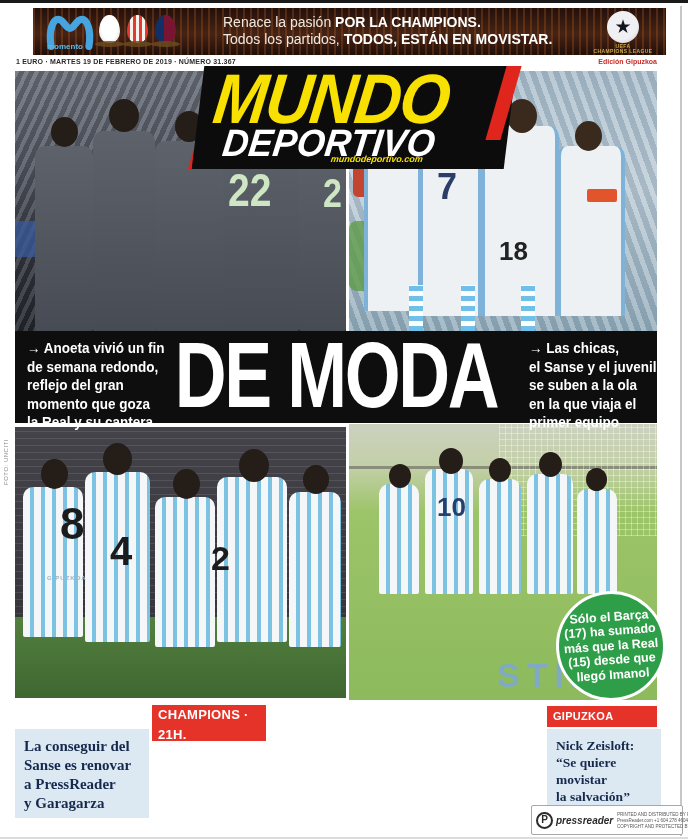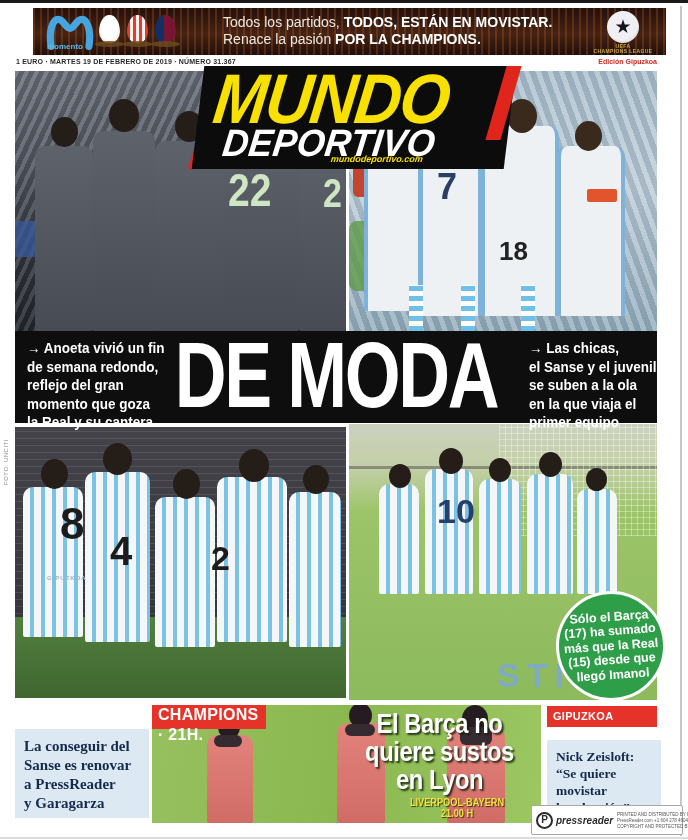--- a/index.html
+++ b/index.html
@@ -106,24 +106,24 @@
     text-align:center;color:#fff;font-weight:bold;font-size:12.5px;line-height:14.5px;
     transform:rotate(-4deg);}
   
   .tab{position:absolute;background:#e63329;color:#fff;font-weight:bold;font-size:12px;
     line-height:21px;padding-left:6px;letter-spacing:.3px;z-index:3;}
   .bluebox{position:absolute;background:#dce9f3;color:#16294d;font-family:"Liberation Serif",serif;
     font-weight:bold;padding:8px 4px 0 9px;z-index:3;}
   #futbol-tab{left:15px;top:706px;width:124px;height:21px;}
   #futbol-box{left:15px;top:729px;width:121px;height:81px;font-size:15px;line-height:19px;}
   #basket-tab{left:547px;top:706px;width:104px;height:21px;font-size:11px;}
-  #basket-box{left:547px;top:729px;width:101px;height:81px;font-size:13.5px;line-height:17px;margin-top:11px;}
+  #basket-box{left:547px;top:729px;width:101px;height:81px;font-size:13.5px;line-height:17px;}
   #champ-photo{left:152px;top:705px;width:389px;height:118px;overflow:hidden;z-index:2;
     background:linear-gradient(100deg,#97c05f 0%,#8ab84f 50%,#9cc763 100%);}
-  #champ-tab{left:152px;top:705px;width:108px;height:24px;line-height:20px;font-size:16px;z-index:4;}
+  #champ-tab{left:152px;top:705px;width:108px;height:36px;line-height:20px;font-size:13px;z-index:4;}
   .cp-torso{background:linear-gradient(180deg,#e2837b,#d06c66);}
   .cp-head{background:#241c20;}
   .cp-snood{position:absolute;background:#352b30;border-radius:6px;}
   #champ-headline{left:200px;top:5px;width:175px;text-align:center;color:#fff;font-weight:bold;
     font-size:27px;line-height:28px;letter-spacing:-.5px;transform:scaleX(.88);transform-origin:center top;
     text-shadow:2px 2px 2px rgba(20,30,10,.85);}
   #champ-subline{left:240px;top:92px;width:130px;text-align:center;color:#f5e33a;font-weight:bold;
     font-size:10px;transform:scaleX(.92);transform-origin:center top;text-shadow:1px 1px 1px rgba(20,30,10,.8);}
   
   #credit{left:3px;top:415px;width:10px;height:70px;writing-mode:vertical-rl;transform:rotate(180deg);
@@ -151,22 +151,22 @@
       <path d="M9 38 C6 20 11 8 17 8 C23 8 25 18 30 18 C35 18 37 8 43 8 C49 8 54 20 51 38" fill="none" stroke="#46a5de" stroke-width="8" stroke-linecap="round"></path>
     </svg>
     <div class="abs mv-word">momento</div>
     <div class="abs egg egg-rm"></div>
     <div class="abs egg egg-atm"></div>
     <div class="abs egg egg-fcb"></div>
     <div class="abs nest n1"></div>
     <div class="abs nest n2"></div>
     <div class="abs nest n3"></div>
     <div class="abs" id="ad-text">
+      <div><span>Renace la pasión </span><b>POR LA CHAMPIONS.</b></div>
       <div><span>Todos los partidos, </span><b>TODOS, ESTÁN EN MOVISTAR.</b></div>
-      <div><span>Renace la pasión </span><b>POR LA CHAMPIONS.</b></div>
     </div>
     <div class="abs ucl-ball">★</div>
     <div class="abs ucl-text">
       <div>UEFA</div>
       <div>CHAMPIONS LEAGUE</div>
     </div>
   </div>
 
   <div class="abs" id="dateline-left">1 EURO · MARTES 19 DE FEBRERO DE 2019 · NÚMERO 31.367</div>
   <div class="abs" id="dateline-right">Edición Gipuzkoa</div>
@@ -257,56 +257,39 @@
     <div class="torso stripe-torso" style="left:30px;top:60px;width:40px;height:110px;"></div>
     <div class="torso stripe-torso" style="left:76px;top:45px;width:48px;height:125px;"></div>
     <div class="torso stripe-torso" style="left:130px;top:55px;width:42px;height:115px;"></div>
     <div class="torso stripe-torso" style="left:178px;top:50px;width:46px;height:120px;"></div>
     <div class="torso stripe-torso" style="left:228px;top:65px;width:40px;height:105px;"></div>
     <div class="head br-head" style="left:40px;top:40px;width:22px;height:24px;"></div>
     <div class="head br-head" style="left:90px;top:24px;width:24px;height:26px;"></div>
     <div class="head br-head" style="left:140px;top:34px;width:22px;height:24px;"></div>
     <div class="head br-head" style="left:190px;top:28px;width:23px;height:25px;"></div>
     <div class="head br-head" style="left:237px;top:44px;width:21px;height:23px;"></div>
-    <div class="num" id="br-num" style="left:88px;top:68px;font-size:34px;">10</div>
+    <div class="num" id="br-num" style="left:88px;top:68px;font-size:26px;">10</div>
     <div class="abs" id="br-stadium">STIA</div>
   </div>
 
   <div class="abs" id="sticker">
     <div>Sólo el Barça</div>
     <div>(17) ha sumado</div>
     <div>más que la Real</div>
     <div>(15) desde que</div>
     <div>llegó Imanol</div>
   </div>
 
   <div class="bluebox" id="futbol-box">
     <div>La conseguir del</div>
     <div>Sanse es renovar</div>
     <div>a PressReader</div>
     <div>y Garagarza</div>
   </div>
 
-  <div class="photo" id="champ-photo">
-    <div class="torso cp-torso" style="left:55px;top:30px;width:46px;height:88px;"></div>
-    <div class="head cp-head" style="left:66px;top:10px;width:22px;height:24px;"></div>
-    <div class="cp-snood" style="left:62px;top:30px;width:28px;height:12px;"></div>
-    <div class="torso cp-torso" style="left:185px;top:18px;width:48px;height:100px;"></div>
-    <div class="head cp-head" style="left:197px;top:-2px;width:23px;height:25px;"></div>
-    <div class="cp-snood" style="left:193px;top:19px;width:30px;height:12px;"></div>
-    <div class="torso cp-torso" style="left:295px;top:22px;width:58px;height:96px;"></div>
-    <div class="head cp-head" style="left:310px;top:0px;width:26px;height:28px;"></div>
-    <div class="cp-snood" style="left:308px;top:22px;width:32px;height:18px;"></div>
-    <div class="abs" id="champ-headline">
-      <div>El Barça no</div>
-      <div>quiere sustos</div>
-      <div>en Lyon</div>
-    </div>
-    <div class="abs" id="champ-subline">LIVERPOOL-BAYERN 21.00 H</div>
-  </div>
   <div class="tab" id="champ-tab">CHAMPIONS · 21H.</div>
 
   <div class="tab" id="basket-tab">GIPUZKOA BASKET</div>
   <div class="bluebox" id="basket-box">
     <div>Nick Zeisloft:</div>
     <div>“Se quiere</div>
     <div>movistar</div>
     <div>la salvación”</div>
   </div>
 

